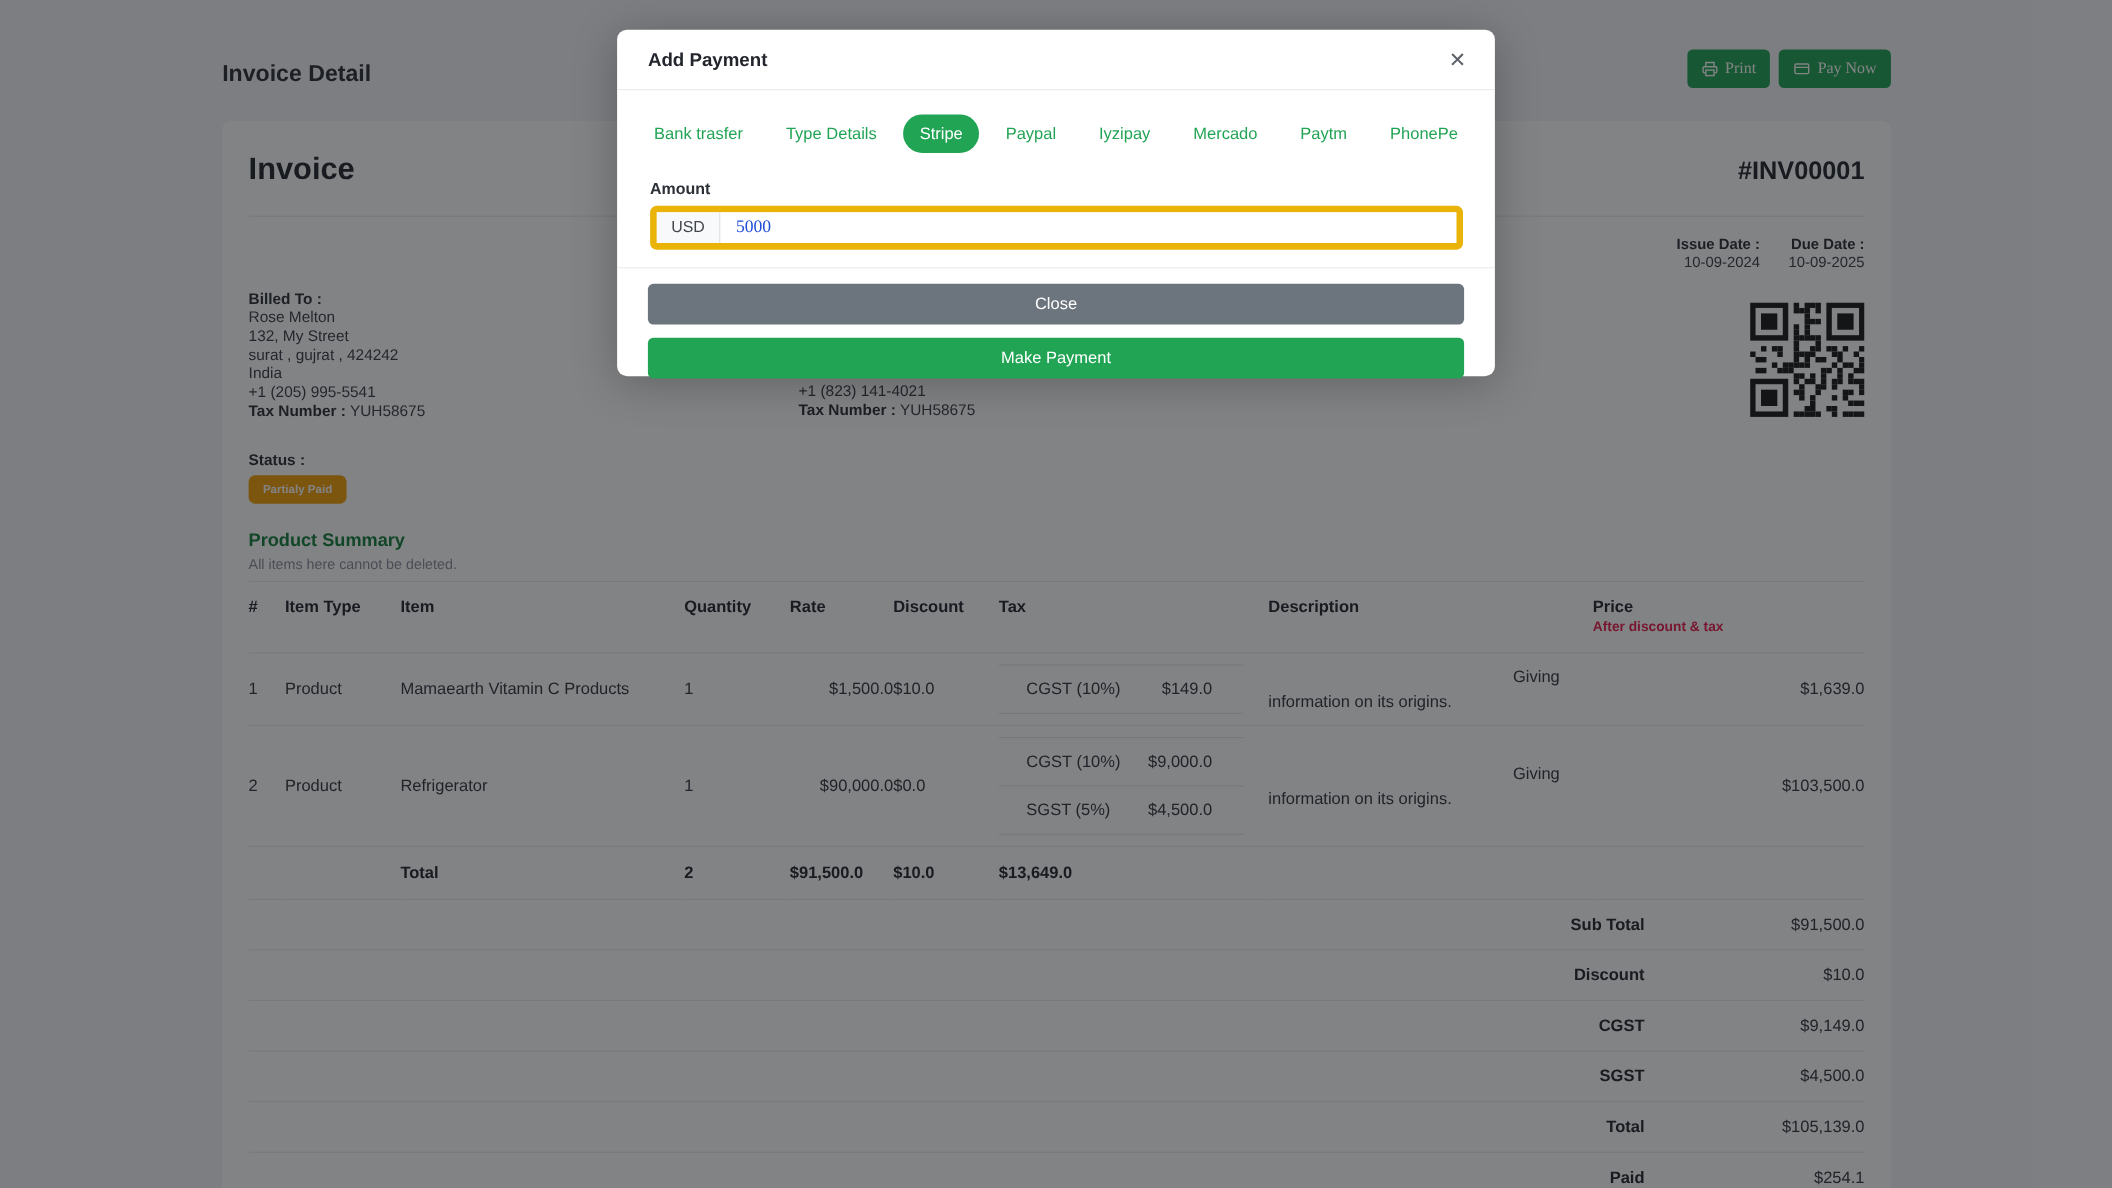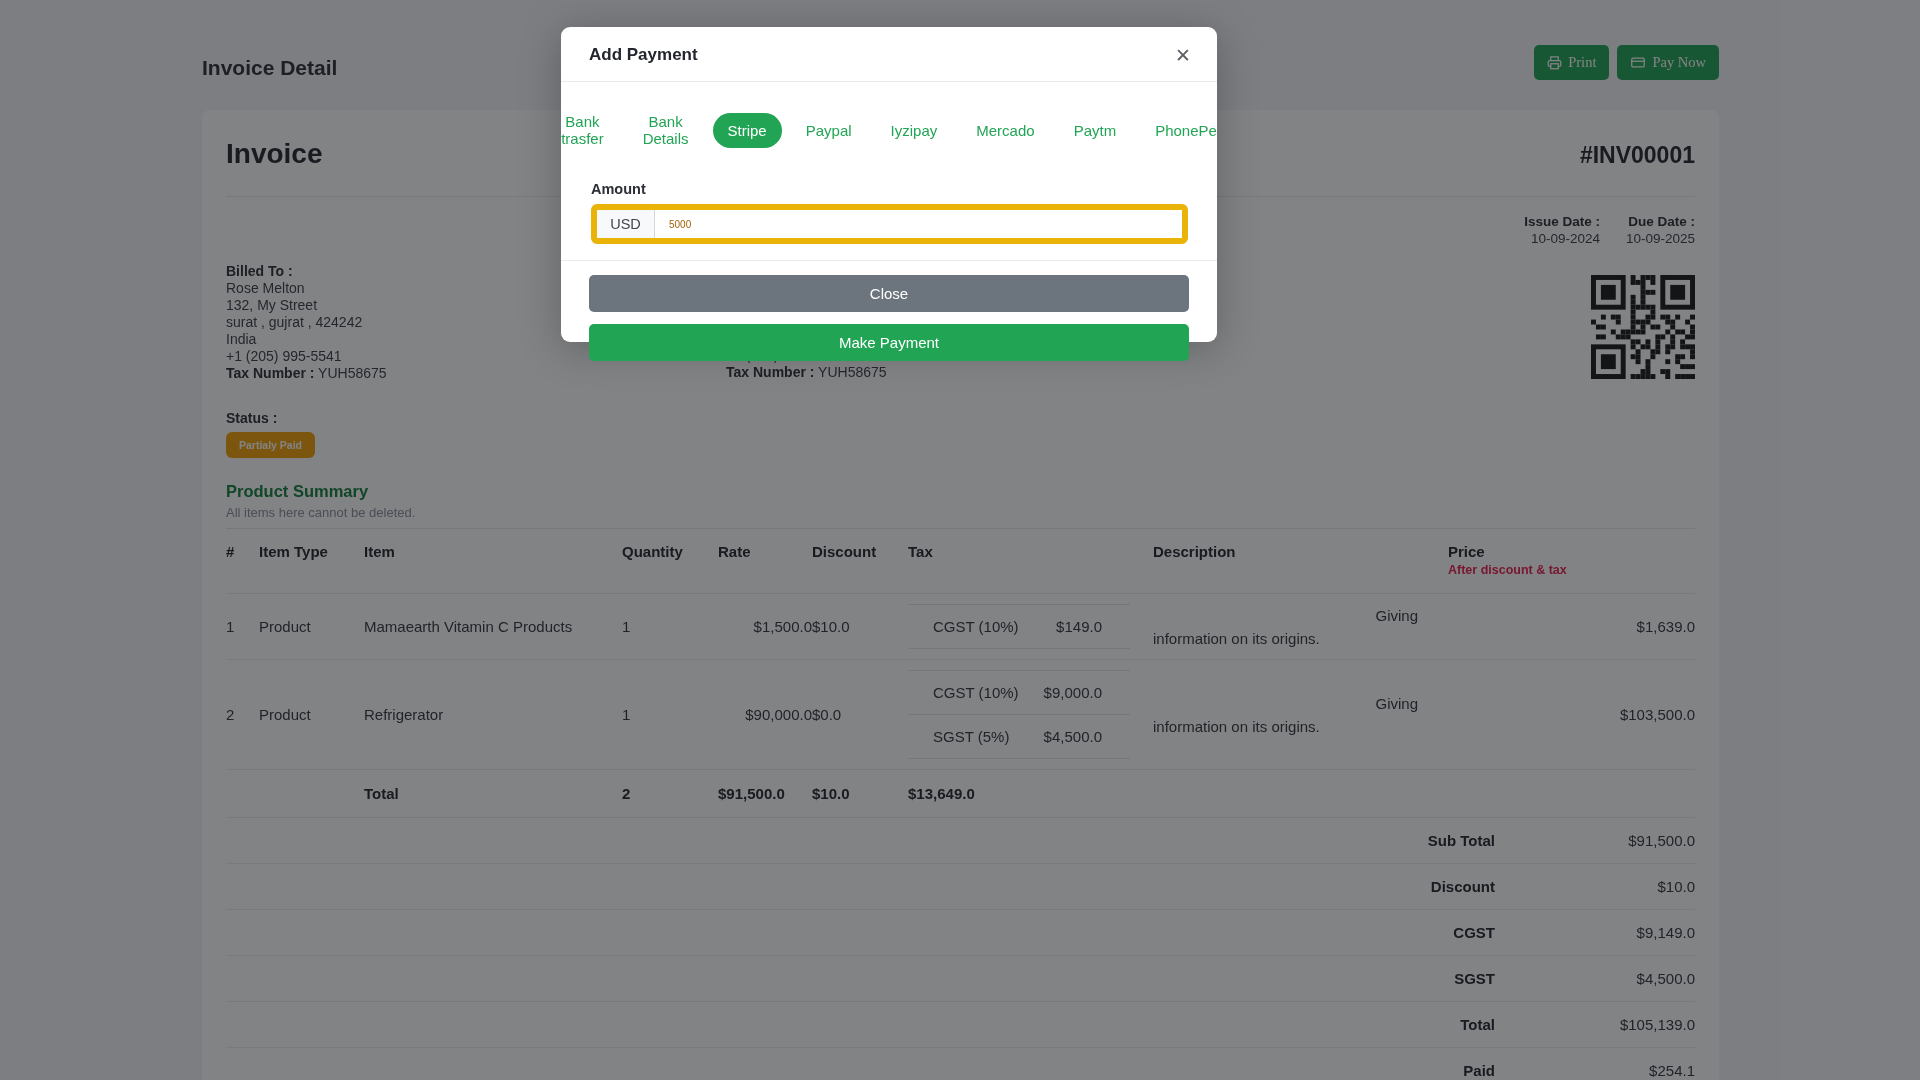--- a/index.html
+++ b/index.html
@@ -63,38 +63,38 @@
   tr.total-row td.rate-td { padding-right:55px; }
 
   
   .sum-row { display:flex; justify-content:flex-end; align-items:center; height:46px;
              border-bottom:1px solid #ececf1; }
   .sum-label { font-size:15px; font-weight:bold; color:#23262d; text-align:right; }
   .sum-value { width:200px; font-size:15px; color:#33373e; text-align:right; }
 
   
   .overlay { position:absolute; inset:0; background:rgba(16,18,22,0.52); z-index:10; }
-  .modal { position:absolute; left:561px; top:27px; width:656px; height:315px; background:#fff;
+  .modal { position:absolute; left:561px; top:27px; width:798px; height:315px; background:#fff;
            border-radius:9px; z-index:20; box-shadow:0 6px 40px rgba(0,0,0,0.25); }
   .modal-header { display:flex; justify-content:space-between; align-items:center;
                   padding:18px 26px 16px 28px; border-bottom:1px solid #e9eaee; }
   .modal-title { font-size:17px; font-weight:bold; color:#23262d; }
   .modal-close { font-size:19px; color:#5d6167; background:none; border:none; cursor:pointer;
                  line-height:1; font-family:"Liberation Sans", sans-serif; }
   .tabs { display:flex; justify-content:center; align-items:center; gap:9px; margin-top:22px; }
   .tab { font-size:15px; color:var(--green); background:none; border:none; padding:9px 15px;
          border-radius:50px; cursor:pointer; font-family:"Liberation Sans", sans-serif; }
   .tab.active { background:var(--green); color:#fff; }
   .amount-label { margin:25px 30px 0 30px; font-size:14.5px; font-weight:bold; color:#2b2f36; }
   .input-group { display:flex; margin:7px 29px 0 30px; height:40px;
                  border:6px solid #eab308; border-radius:6px; overflow:hidden; }
   .addon { width:58px; background:#f8f9fb; border-right:1px solid #d5d8de; display:flex;
            align-items:center; justify-content:center; font-size:14.5px; color:#42464d; }
-  .input-group input { flex:1; border:none; outline:none; font-size:10px; color:#a16207;
-                       padding:0 14px; font-family:Liberation Sans, sans-serif; }
+  .input-group input { flex:1; border:none; outline:none; font-size:16px; color:#1d4ed8;
+                       padding:0 14px; font-family:Liberation Serif, serif; }
   .modal-footer { margin-top:16px; border-top:1px solid #e9eaee; padding:14px 28px 0 28px;
                   display:flex; justify-content:flex-end; gap:12px;flex-direction:column; }
   .btn-gray { background:var(--gray-btn); color:#fff; border:none; font-size:15px;
               padding:10px 19px; border-radius:5px; cursor:pointer;
               font-family:"Liberation Sans", sans-serif; }
   .btn-green-lg { background:var(--green); color:#fff; border:none; font-size:15px;
                   padding:10px 19px; border-radius:5px; cursor:pointer;
                   font-family:"Liberation Sans", sans-serif; }
 </style>
 </head>
@@ -421,21 +421,21 @@
 
   <div class="overlay"></div>
 
   <div class="modal">
     <div class="modal-header">
       <div class="modal-title">Add Payment</div>
       <button class="modal-close">✕</button>
     </div>
     <div class="tabs" id="tabs">
         <button class="tab">Bank trasfer</button>
-        <button class="tab">Bank Details</button>
+        <button class="tab">Type Details</button>
         <button class="tab active">Stripe</button>
         <button class="tab">Paypal</button>
         <button class="tab">Iyzipay</button>
         <button class="tab">Mercado</button>
         <button class="tab">Paytm</button>
         <button class="tab">PhonePe</button>
       </div>
     <div class="amount-label">Amount</div>
     <div class="input-group">
       <div class="addon">USD</div>

